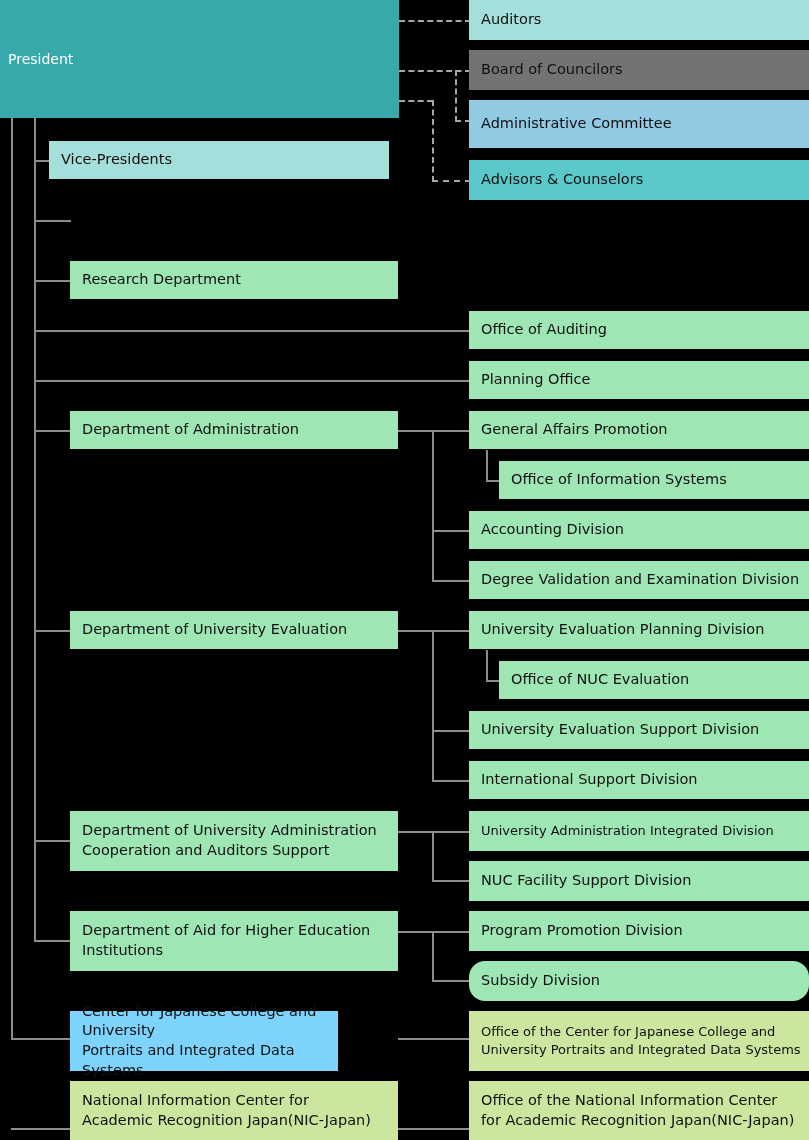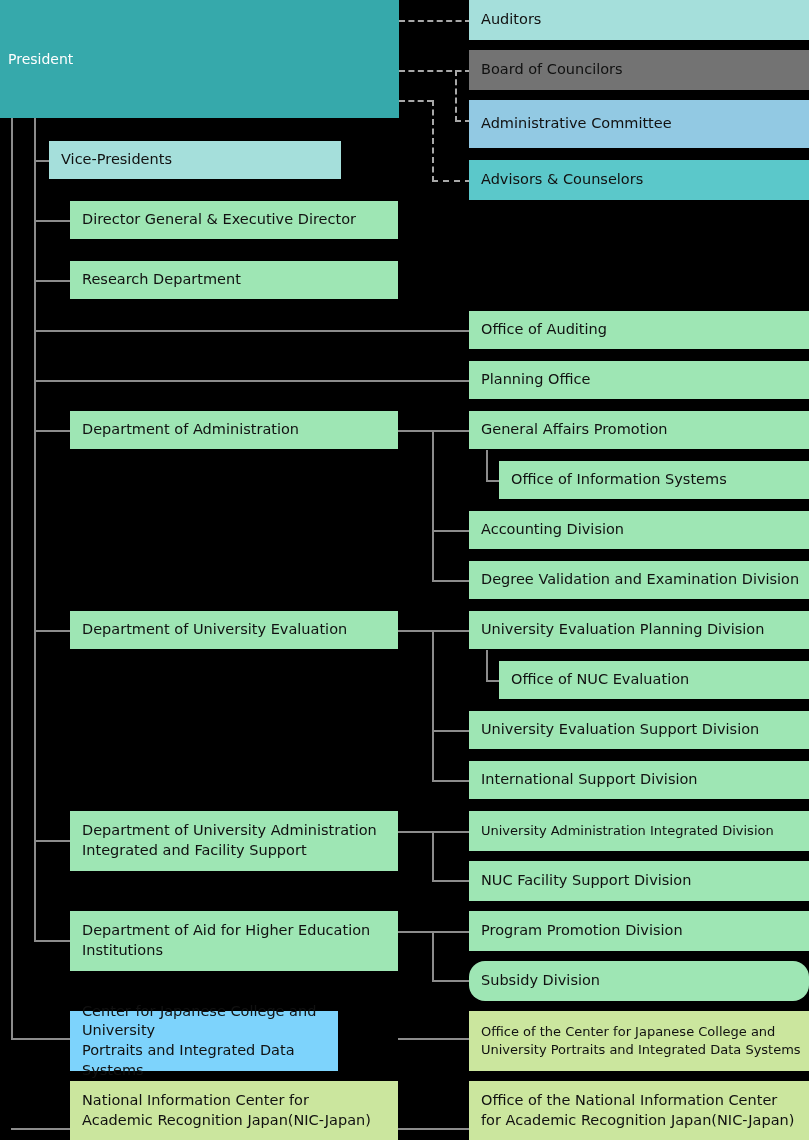--- a/index.html
+++ b/index.html
@@ -126,25 +126,22 @@
   <div class="node" style="left:469px; top:50px; width:340px; height:40px; background:#737373;">
     <span>Board of Councilors</span>
   </div>
   <div class="node" style="left:469px; top:100px; width:340px; height:48px; background:#92c9e3;">
     <span>Administrative Committee</span>
   </div>
   <div class="node" style="left:469px; top:160px; width:340px; height:40px; background:#5bc8ca;">
     <span>Advisors &amp; Counselors</span>
   </div>
 
-  <div class="node" style="left:49px; top:141px; width:292px; height:38px; background:#a5dfdb;">
+  <div class="node" style="left:49px; top:141px; width:340px; height:38px; background:#a5dfdb;">
     <span>Vice-Presidents</span>
-  </div>
-  <div class="node" style="left:70px; top:201px; width:328px; height:38px; background:#9ee6b4;">
-    <span>Director General &amp; Executive Director</span>
   </div>
   <div class="node" style="left:70px; top:261px; width:328px; height:38px; background:#9ee6b4;">
     <span>Research Department</span>
   </div>
 
   <div class="node" style="left:469px; top:311px; width:340px; height:38px; background:#9ee6b4;">
     <span>Office of Auditing</span>
   </div>
   <div class="node" style="left:469px; top:361px; width:340px; height:38px; background:#9ee6b4;">
     <span>Planning Office</span>
@@ -177,21 +174,21 @@
   </div>
   <div class="node" style="left:469px; top:711px; width:340px; height:38px; background:#9ee6b4;">
     <span>University Evaluation Support Division</span>
   </div>
   <div class="node" style="left:469px; top:761px; width:340px; height:38px; background:#9ee6b4;">
     <span>International Support Division</span>
   </div>
 
   <div class="node" style="left:70px; top:811px; width:328px; height:60px; background:#9ee6b4;">
     <span>Department of University Administration
-Integrated and Facility Support</span>
+Cooperation and Auditors Support</span>
   </div>
   <div class="node small" style="left:469px; top:811px; width:340px; height:40px; background:#9ee6b4;">
     <span>University Administration Integrated Division</span>
   </div>
   <div class="node" style="left:469px; top:861px; width:340px; height:40px; background:#9ee6b4;">
     <span>NUC Facility Support Division</span>
   </div>
 
   <div class="node" style="left:70px; top:911px; width:328px; height:60px; background:#9ee6b4;">
     <span>Department of Aid for Higher Education

